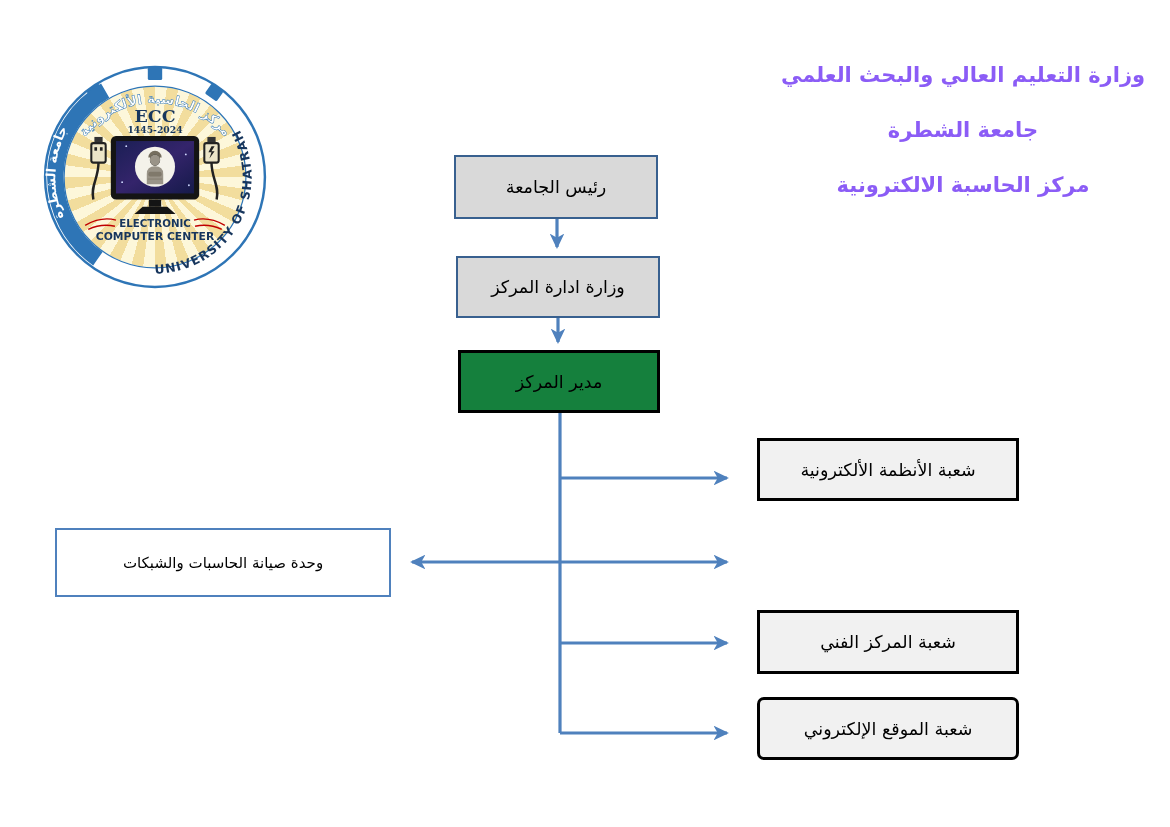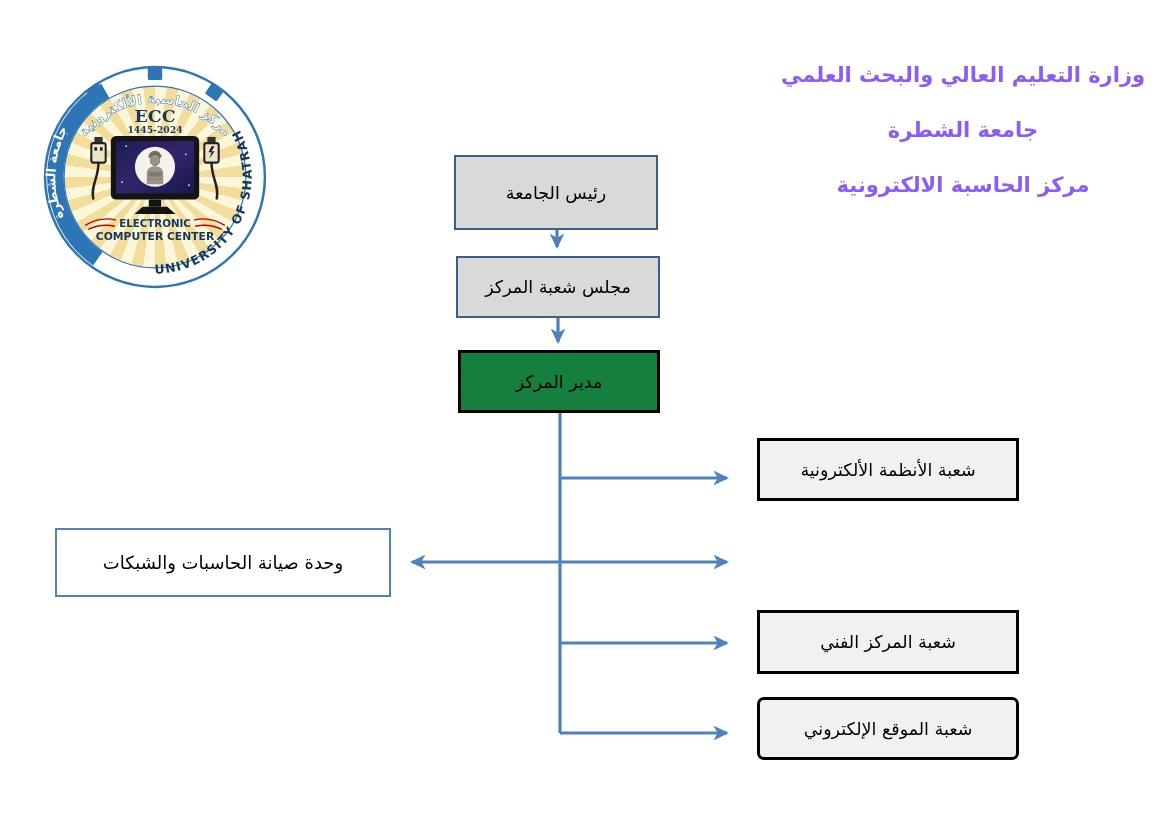--- a/index.html
+++ b/index.html
@@ -10,23 +10,23 @@
   .header{position:absolute;left:733px;top:60px;width:460px;text-align:center;
           color:#8b5cf6;font-weight:bold;font-size:21px;direction:rtl;}
   .header div{height:30px;line-height:30px;margin-bottom:25px;}
 
   
   .box{position:absolute;display:flex;align-items:center;justify-content:center;
        box-sizing:border-box;color:#000;font-size:17.5px;direction:rtl;text-align:center;}
   .box-blue{background:#d9d9d9;border:2.5px solid #38608f;}
   .box-director{background:#15803d;border:3.5px solid #000;}
   .box-div{background:#f1f1f1;border:3.5px solid #000;}
-  .box-left{background:#ffffff;border:2.5px solid #4f81bd;font-size:18px;}
+  .box-left{background:#ffffff;border:2.5px solid #4f81bd;font-size:15px;}
 
-  #node-president  {left:454px;top:155px;width:204px;height:75px;}
+  #node-president  {left:454px;top:155px;width:204px;height:64px;}
   #node-board      {left:456px;top:256px;width:204px;height:62px;}
   #node-director   {left:458px;top:350px;width:202px;height:63px;}
   #node-division-0 {left:757px;top:438px;width:262px;height:63px;}
   #node-division-1 {left:757px;top:522px;width:262px;height:63px;}
   #node-division-2 {left:757px;top:610px;width:262px;height:64px;}
   #node-division-3 {left:757px;top:697px;width:262px;height:63px;border-radius:7px;}
   #node-maintenance{left:55px; top:528px;width:336px;height:69px;}
 
   .connectors{position:absolute;left:0;top:0;pointer-events:none;}
 
@@ -144,21 +144,21 @@
       <path d="M560,478 L727,478" marker-end="url(#arrow)"></path>
       <path d="M560,562 L727,562" marker-end="url(#arrow)"></path>
       <path d="M560,562 L412,562" marker-end="url(#arrow)"></path>
       <path d="M560,643 L727,643" marker-end="url(#arrow)"></path>
       <path d="M560,733 L727,733" marker-end="url(#arrow)"></path>
     </g>
   </svg>
 
   <div class="box box-blue" id="node-president">رئيس الجامعة</div>
 
-  <div class="box box-blue" id="node-board">مجلس شعبة المركز</div>
+  <div class="box box-blue" id="node-board">وزارة ادارة المركز</div>
 
   <div class="box box-director" id="node-director">مدير المركز</div>
 
   <div class="box box-div" id="node-division-0">شعبة الأنظمة الألكترونية</div>
 
 
   <div class="box box-div" id="node-division-2">شعبة المركز الفني</div>
 
   <div class="box box-div" id="node-division-3">شعبة الموقع الإلكتروني</div>
 

